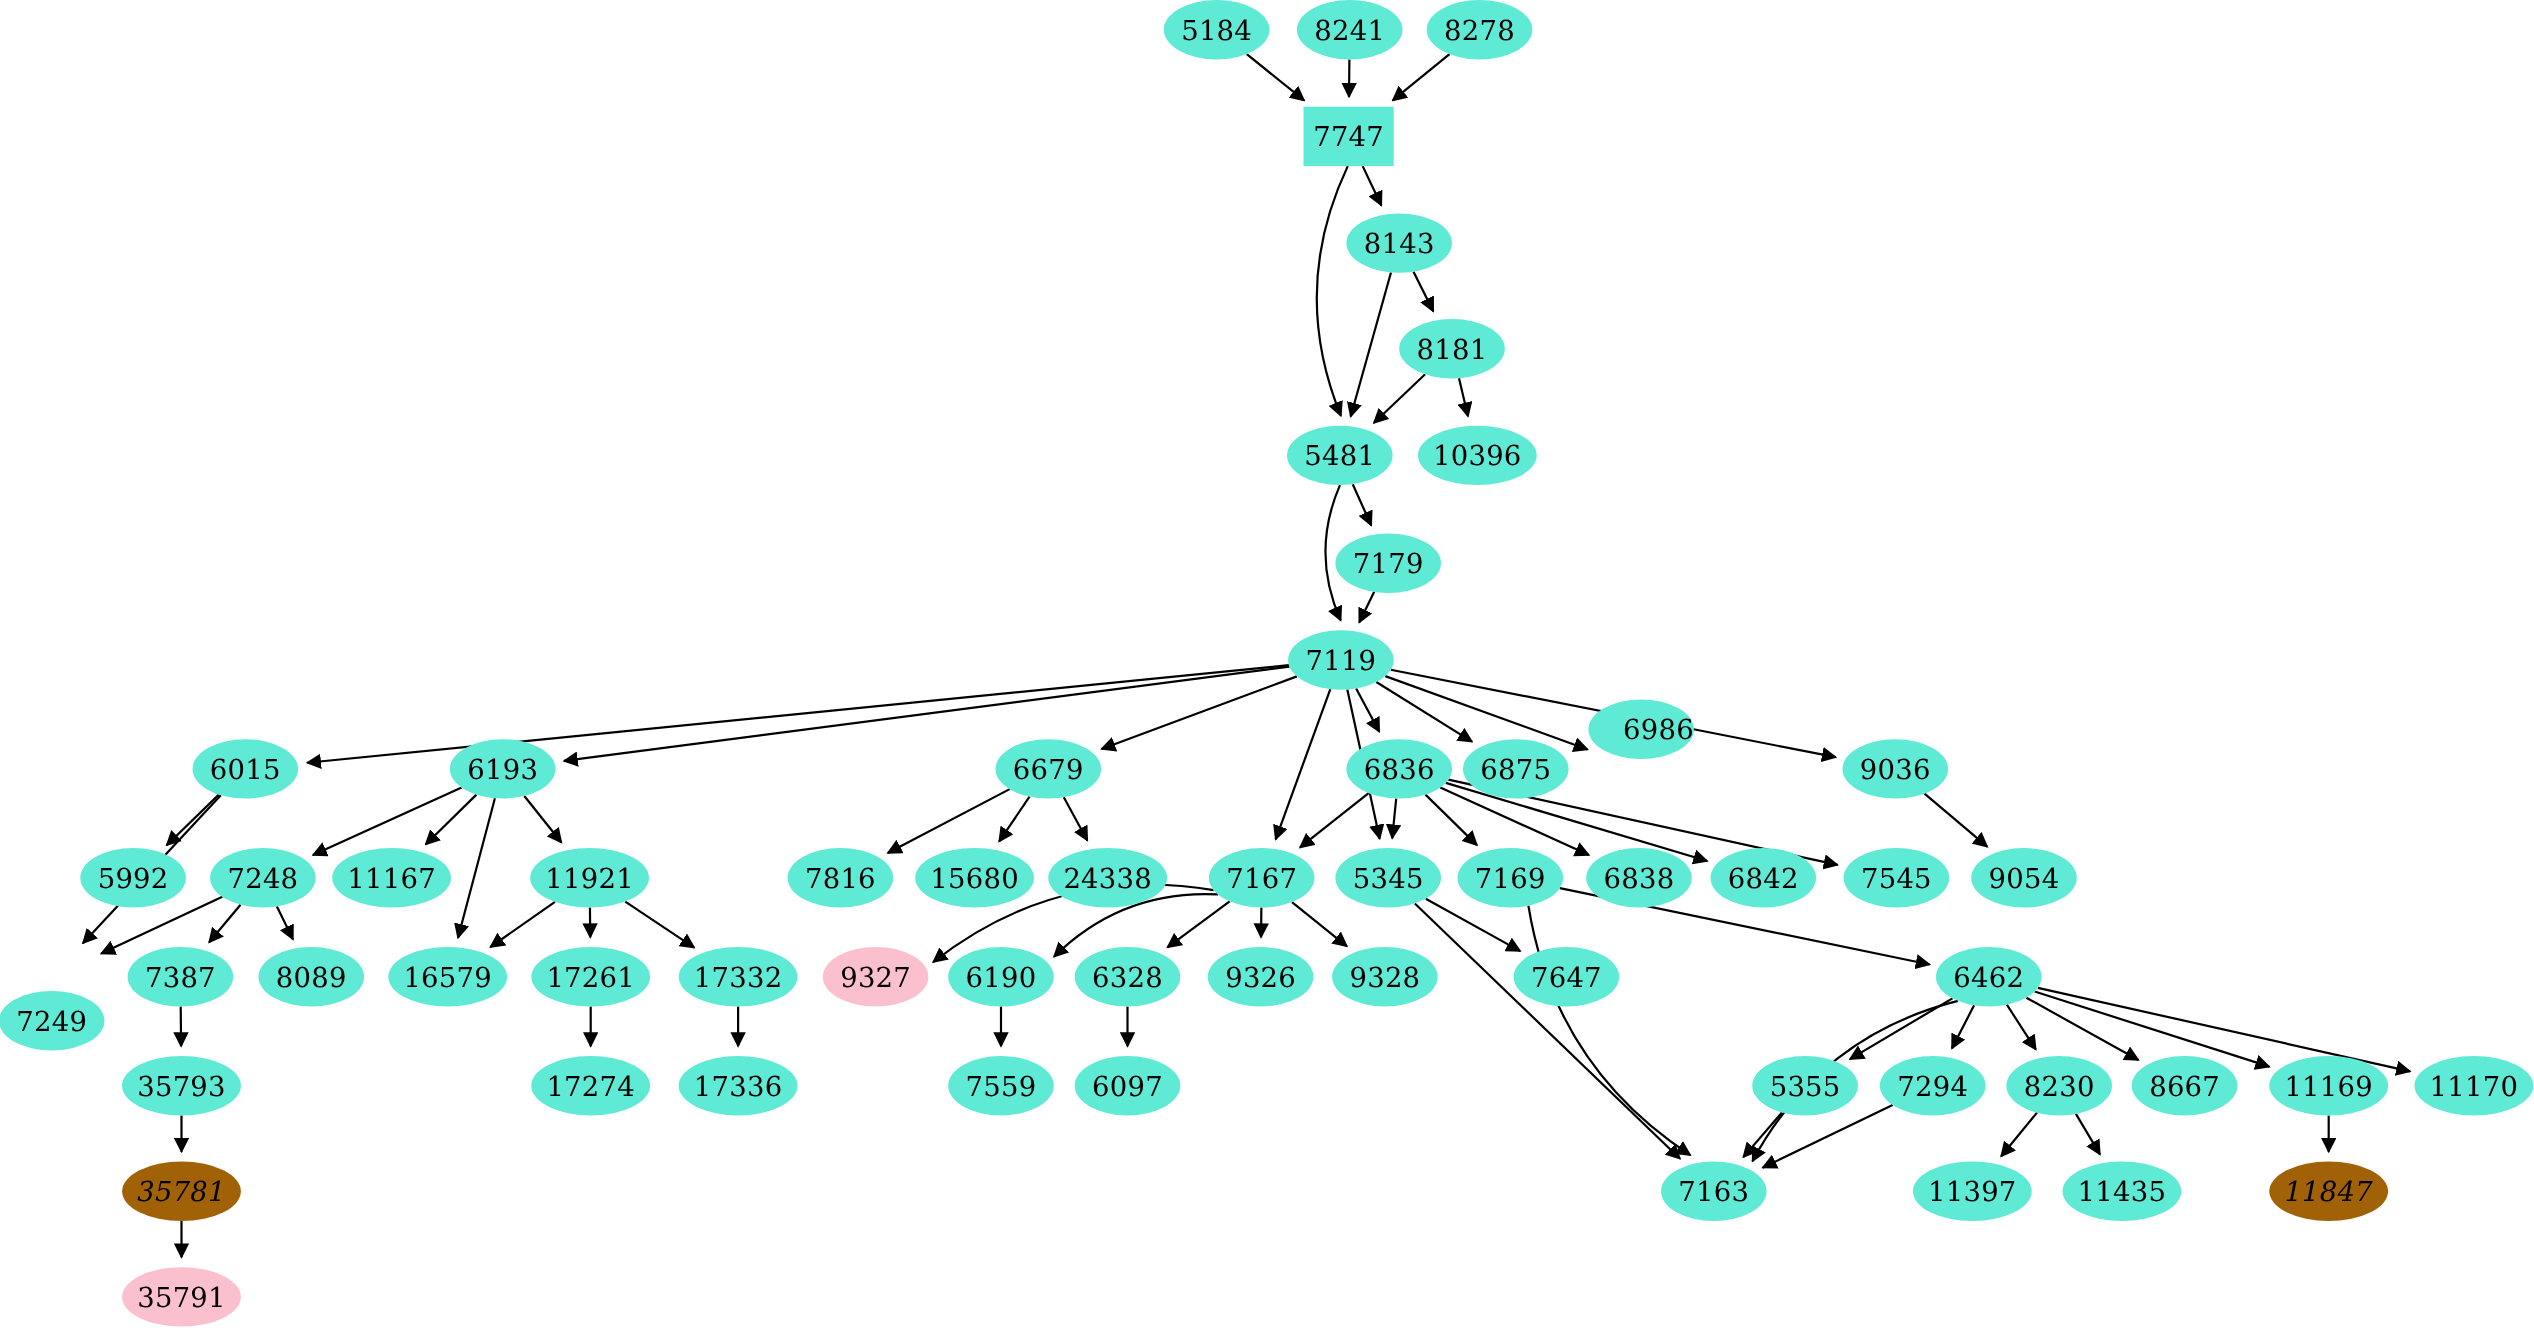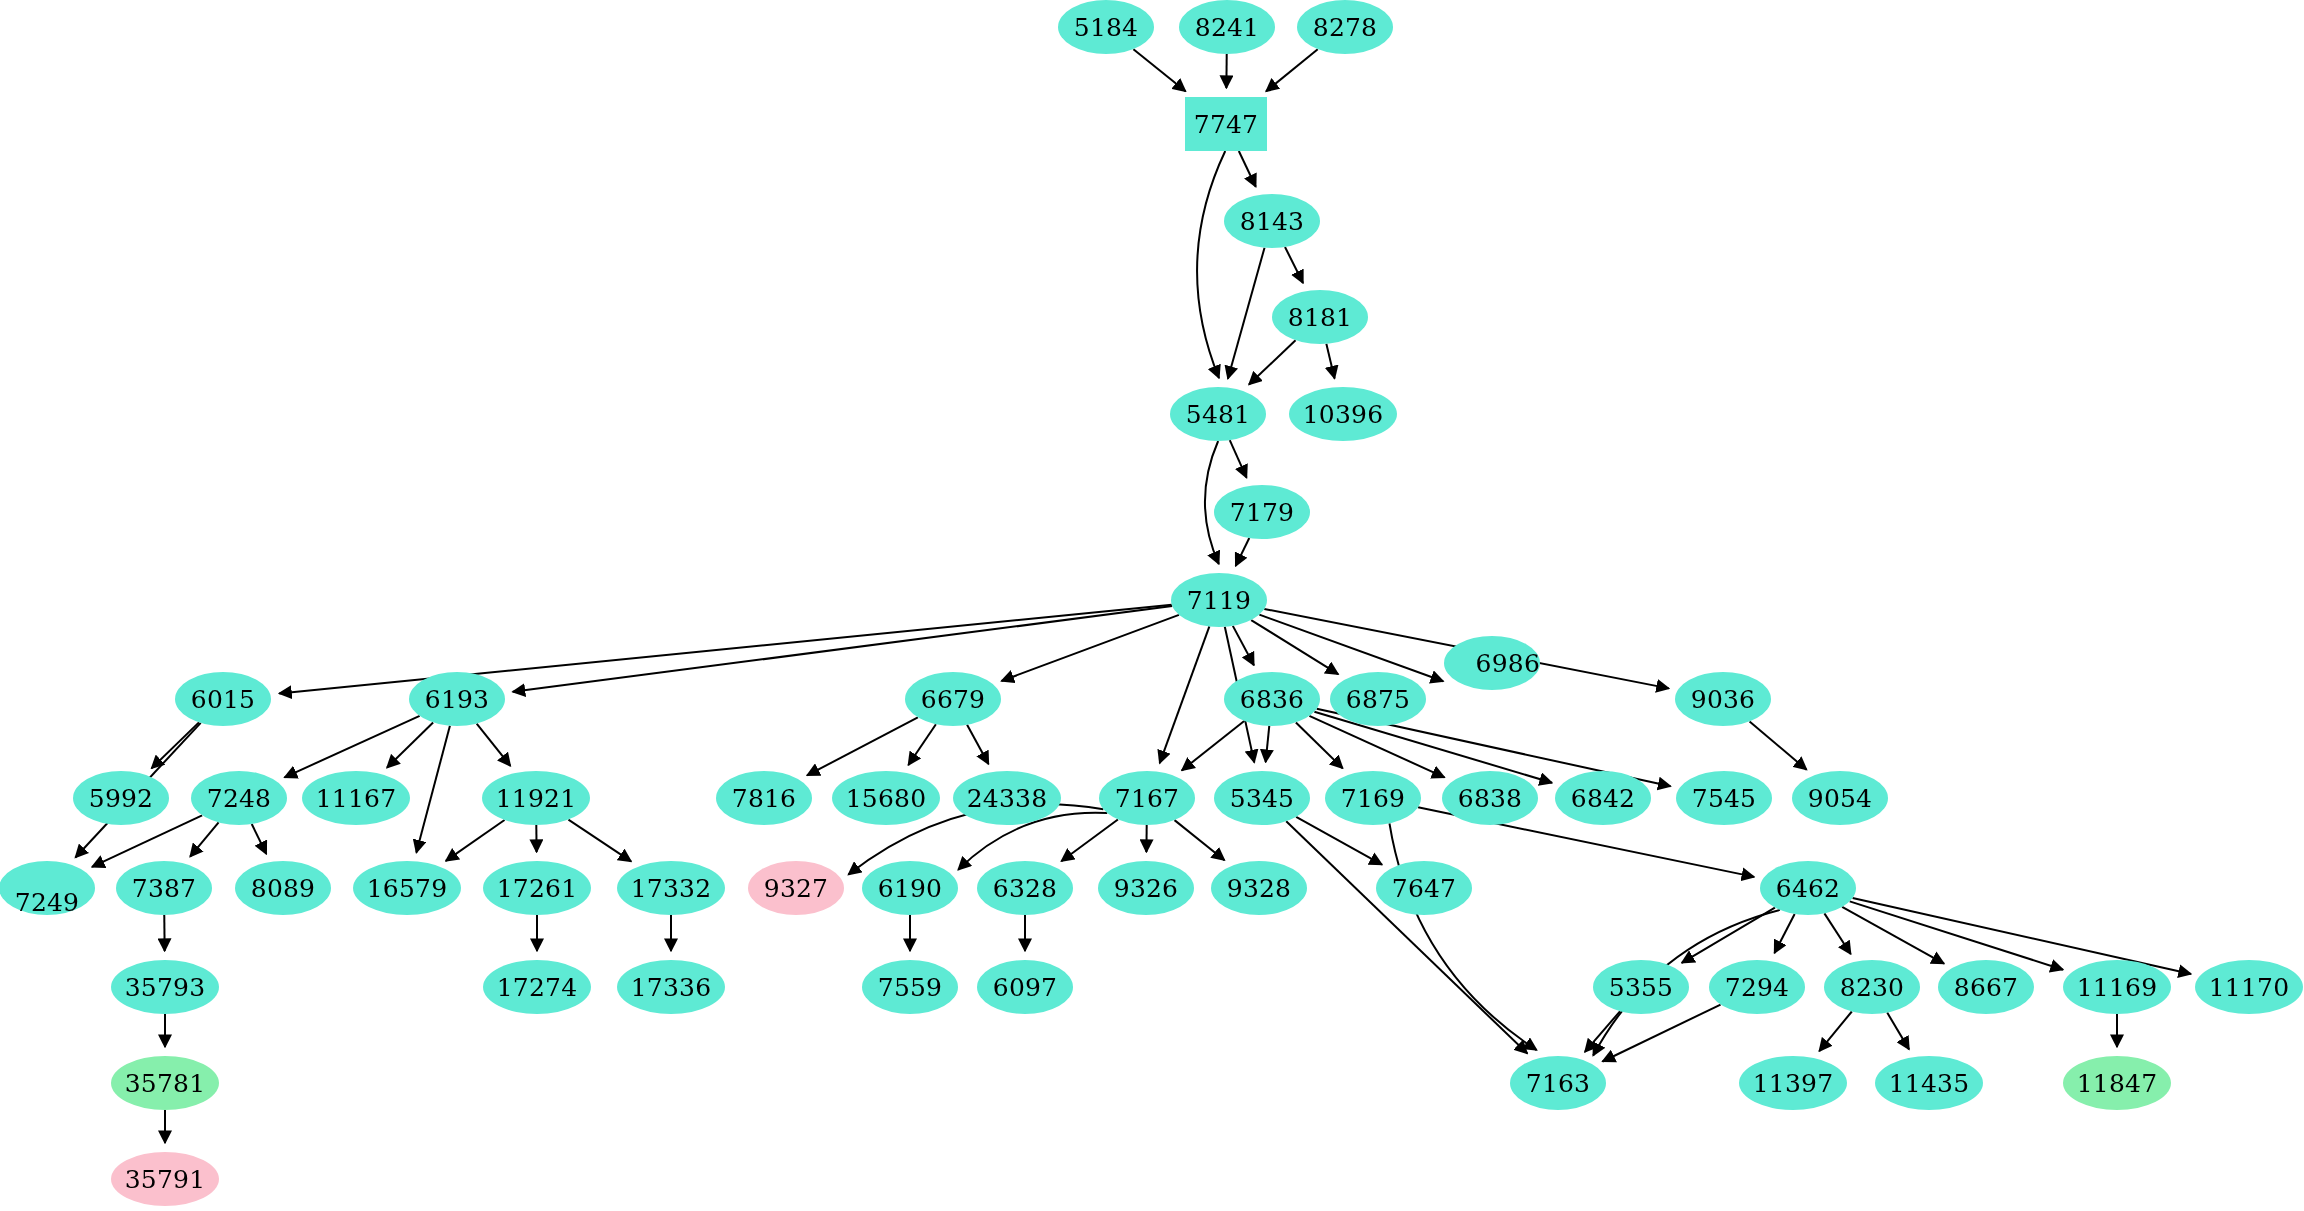--- a/index.html
+++ b/index.html
@@ -39,21 +39,21 @@
     font-size: 25px;
     letter-spacing: 0.2px;
     line-height: 1;
     white-space: nowrap;
     user-select: none;
   }
   .node.ellipse { border-radius: 50%; }
   .node.box { border-radius: 0; }
   .node.fill-grey  { background: #5eead4; }
   .node.fill-pink  { background: #fbc0cd; }
-  .node.fill-slate { background: #86efac; }
+  .node.fill-slate { background: #a16207; font-style: italic; }
 </style>
 </head>
 <body>
 
 <div id="graph-canvas">
   <svg id="edge-layer" viewBox="0 0 2304 1211" width="2304" height="1211">
     <defs>
       <marker id="arrow" viewBox="0 0 10 10" refX="9" refY="5" markerWidth="7" markerHeight="7" orient="auto-start-reverse">
         <path d="M 0 0 L 10 5 L 0 10 z" fill="#000000"></path>
       </marker>
@@ -219,21 +219,21 @@
       </div>
       <div class="node ellipse fill-grey" style="left: 1555px; top: 771px; width: 96px; height: 54px;">
         <span>6842</span>
       </div>
       <div class="node ellipse fill-grey" style="left: 1676px; top: 771px; width: 96px; height: 54px;">
         <span>7545</span>
       </div>
       <div class="node ellipse fill-grey" style="left: 1792px; top: 771px; width: 96px; height: 54px;">
         <span>9054</span>
       </div>
-      <div class="node ellipse fill-grey" style="left: -1px; top: 861px; width: 96px; height: 54px; align-items: flex-end;">
+      <div class="node ellipse fill-grey" style="left: -1px; top: 901px; width: 96px; height: 54px;">
         <span>7249</span>
       </div>
       <div class="node ellipse fill-grey" style="left: 116px; top: 861px; width: 96px; height: 54px;">
         <span>7387</span>
       </div>
       <div class="node ellipse fill-grey" style="left: 235px; top: 861px; width: 96px; height: 54px;">
         <span>8089</span>
       </div>
       <div class="node ellipse fill-grey" style="left: 353px; top: 861px; width: 108px; height: 54px;">
         <span>16579</span>

